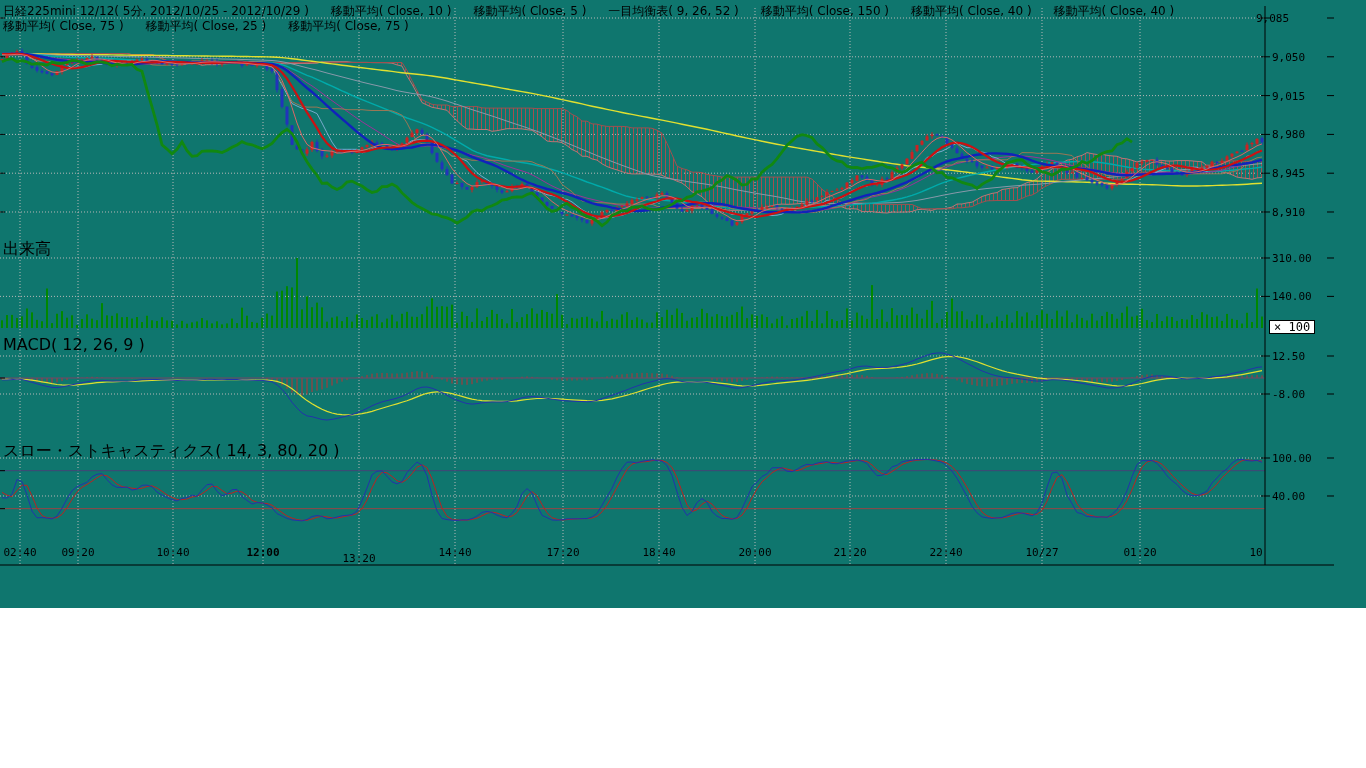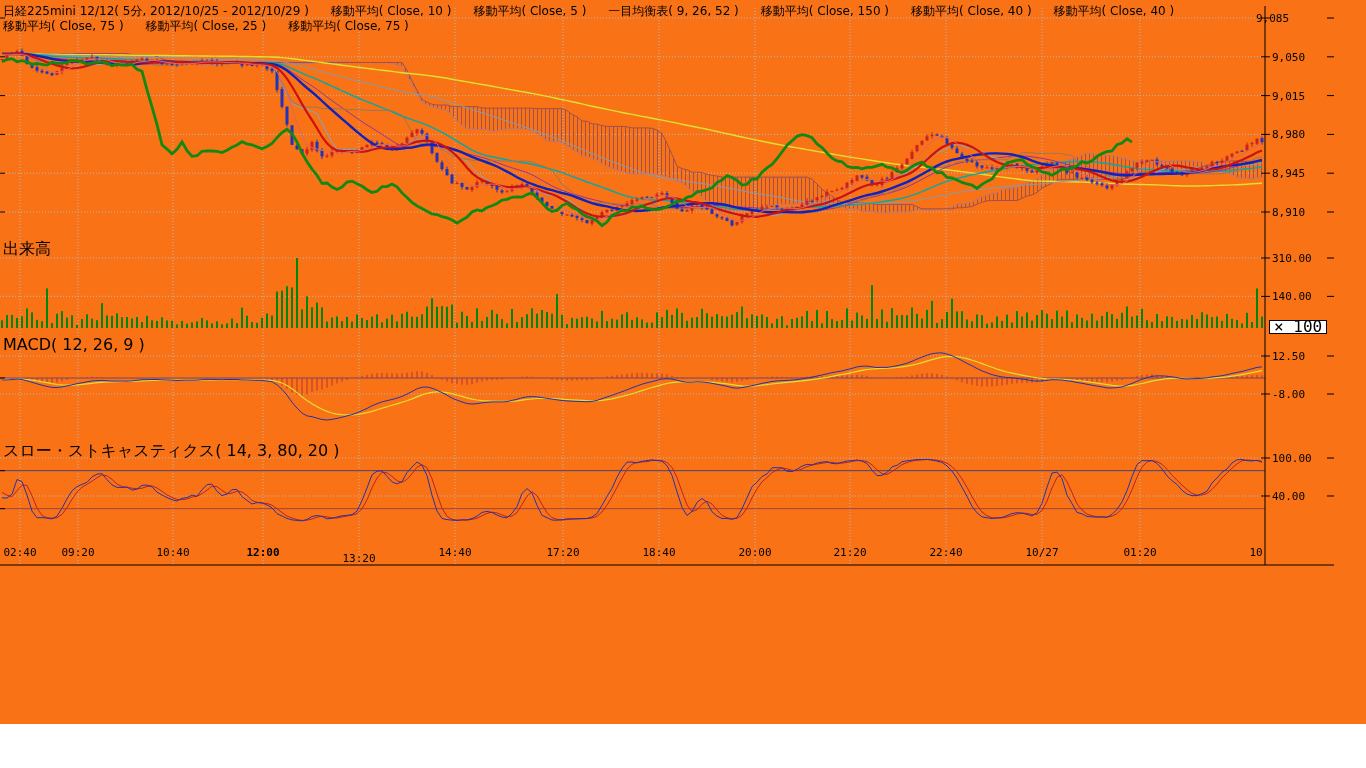--- a/index.html
+++ b/index.html
@@ -1,29 +1,29 @@
 <!DOCTYPE html>
 <html><head>
 <meta charset="utf-8">
 <style>
   * { margin:0; padding:0; box-sizing:border-box; }
   html,body { width:1366px; height:768px; background:#ffffff; overflow:hidden; }
   body { font-family:"DejaVu Sans","Liberation Sans",sans-serif; color:#000; }
-  #root { position:absolute; left:0; top:0; width:1366px; height:724px; background:#f97316; }
+  #root { position:absolute; left:0; top:0; width:1366px; height:608px; background:#0f766e; }
   #chart-svg { position:absolute; left:0; top:0; }
   .hdr { position:absolute; left:3px; display:flex; gap:22px; font-size:12px; white-space:nowrap; z-index:6; }
   .hdr span { display:inline-block; }
   .r1 { top:3px; }
   .r2 { top:18px; }
   .plabel { position:absolute; left:3px; font-size:16px; z-index:6; white-space:nowrap; }
   .axlabel { position:absolute; font-size:11px; font-family:"DejaVu Sans Mono","Liberation Mono",monospace;
              white-space:nowrap; z-index:6; }
   .tlabel { transform:translateX(-50%);text-align:center; }
   .badge { position:absolute; left:1269px; top:320px; border:1px solid #000; background:#fff;
-           font-size:16px; font-family:"DejaVu Sans Mono","Liberation Mono",monospace;
+           font-size:12px; font-family:"DejaVu Sans Mono","Liberation Mono",monospace;
            line-height:12px; padding:0 4px; z-index:6; }
 </style>
 </head>
 <body>
 
 <div id="root">
   <svg id="chart-svg" width="1366" height="600">
       <defs>
         <pattern id="hatch" width="4" height="4" patternUnits="userSpaceOnUse">
           <line x1="1.5" y1="0" x2="1.5" y2="4" stroke="#a05050" stroke-width="1"></line>

